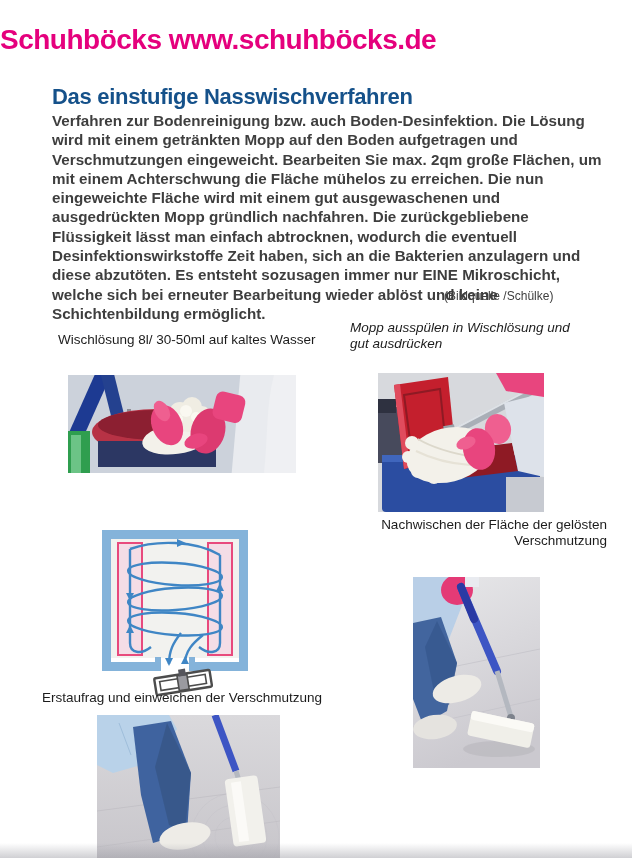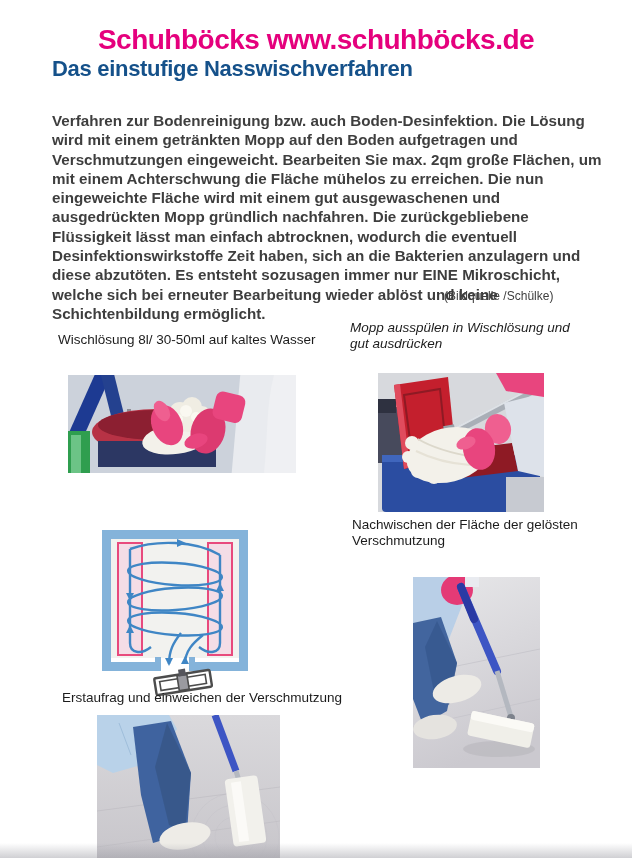--- a/index.html
+++ b/index.html
@@ -2,25 +2,25 @@
 <html><head>
 <meta charset="utf-8">
 <style>
   html,body{margin:0;padding:0;}
   body{
     width:632px;height:858px;overflow:hidden;position:relative;background:#ffffff;
     font-family:"Liberation Sans", sans-serif;
   }
   .abs{position:absolute;}
   .site-title{
-    top:24px;left:0;width:632px;text-align:center;
+    top:24px;left:0;width:632px;
     font-size:28px;font-weight:bold;color:#E5007D;letter-spacing:-0.5px;
   }
   .page-heading{
-    top:56px;left:52px;font-size:22px;font-weight:bold;color:#15518A;letter-spacing:-0.3px;
+    top:84px;left:52px;font-size:22px;font-weight:bold;color:#15518A;letter-spacing:-0.3px;
   }
   .intro{
     top:111px;left:52px;width:556px;font-size:15.2px;line-height:19.3px;color:#3e3e3e;font-weight:bold;
   }
   .credit{
     top:289px;left:444px;font-size:12px;color:#3e3e3e;
   }
   .cap{font-size:13.5px;line-height:16px;color:#1c1c1c;}
   .figure{overflow:hidden;}
   .fade{
@@ -148,21 +148,21 @@
 
 <svg class="abs" style="left:150px;top:664px;" width="66" height="36" viewBox="0 0 66 36">
   <g transform="rotate(-9 33 18)">
     <rect x="5" y="10" width="56" height="17" fill="#ffffff" stroke="#4c4c4c" stroke-width="2.4" rx="1.5"></rect>
     <rect x="10" y="14" width="46" height="9" fill="none" stroke="#4c4c4c" stroke-width="1.6"></rect>
     <rect x="28" y="11" width="10" height="15" fill="#9a9aa0" stroke="#4c4c4c" stroke-width="1.6"></rect>
     <rect x="30" y="5" width="7" height="7" fill="#55555c"></rect>
   </g>
 </svg>
 
-<div class="abs cap" style="left:352px;top:517px;width:240px;">Nachwischen der Fläche der gelösten Verschmutzung</div>
+<div class="abs cap" style="left:367px;top:517px;width:240px;text-align:right;">Nachwischen der Fläche der gelösten Verschmutzung</div>
 
 <div class="abs figure" style="left:413px;top:577px;width:127px;height:191px;" role="img" aria-label="Person re-wiping the floor with a flat mop on a long handle">
   <svg width="127" height="191" viewBox="0 0 127 191">
     <defs>
       <linearGradient id="g3" x1="0" y1="0" x2="0.3" y2="1">
         <stop offset="0" stop-color="#e8e8ea"></stop>
           <stop offset="1" stop-color="#cbc9cf"></stop>
       </linearGradient>
     </defs>
     <rect width="127" height="191" fill="url(#g3)"></rect>
@@ -182,21 +182,21 @@
       <circle cx="98" cy="141" r="4" fill="#7d828c"></circle>
     </g>
     <ellipse cx="86" cy="172" rx="36" ry="8" fill="#b6b4ba" opacity="0.55"></ellipse>
     <g>
       <rect x="56" y="140" width="64" height="25" rx="3" fill="#f0efe9" transform="rotate(12 88 152)"></rect>
       <rect x="56" y="140" width="64" height="9" rx="3" fill="#fbfaf6" transform="rotate(12 88 152)"></rect>
     </g>
   </svg>
 </div>
 
-<div class="abs cap" style="left:42px;top:690px;width:320px;white-space:nowrap;text-align:center;">Erstaufrag und einweichen der Verschmutzung</div>
+<div class="abs cap" style="left:42px;top:690px;width:320px;white-space:nowrap;">Erstaufrag und einweichen der Verschmutzung</div>
 
 <div class="abs figure" style="left:97px;top:715px;width:183px;height:143px;" role="img" aria-label="Person applying cleaning solution to the floor with a flat mop">
   <svg width="183" height="143" viewBox="0 0 183 143">
     <defs>
       <linearGradient id="g4" x1="0" y1="0" x2="0" y2="1">
         <stop offset="0" stop-color="#dad9dc"></stop>
           <stop offset="1" stop-color="#c8c6cb"></stop>
       </linearGradient>
     </defs>
     <rect width="183" height="143" fill="url(#g4)"></rect>

